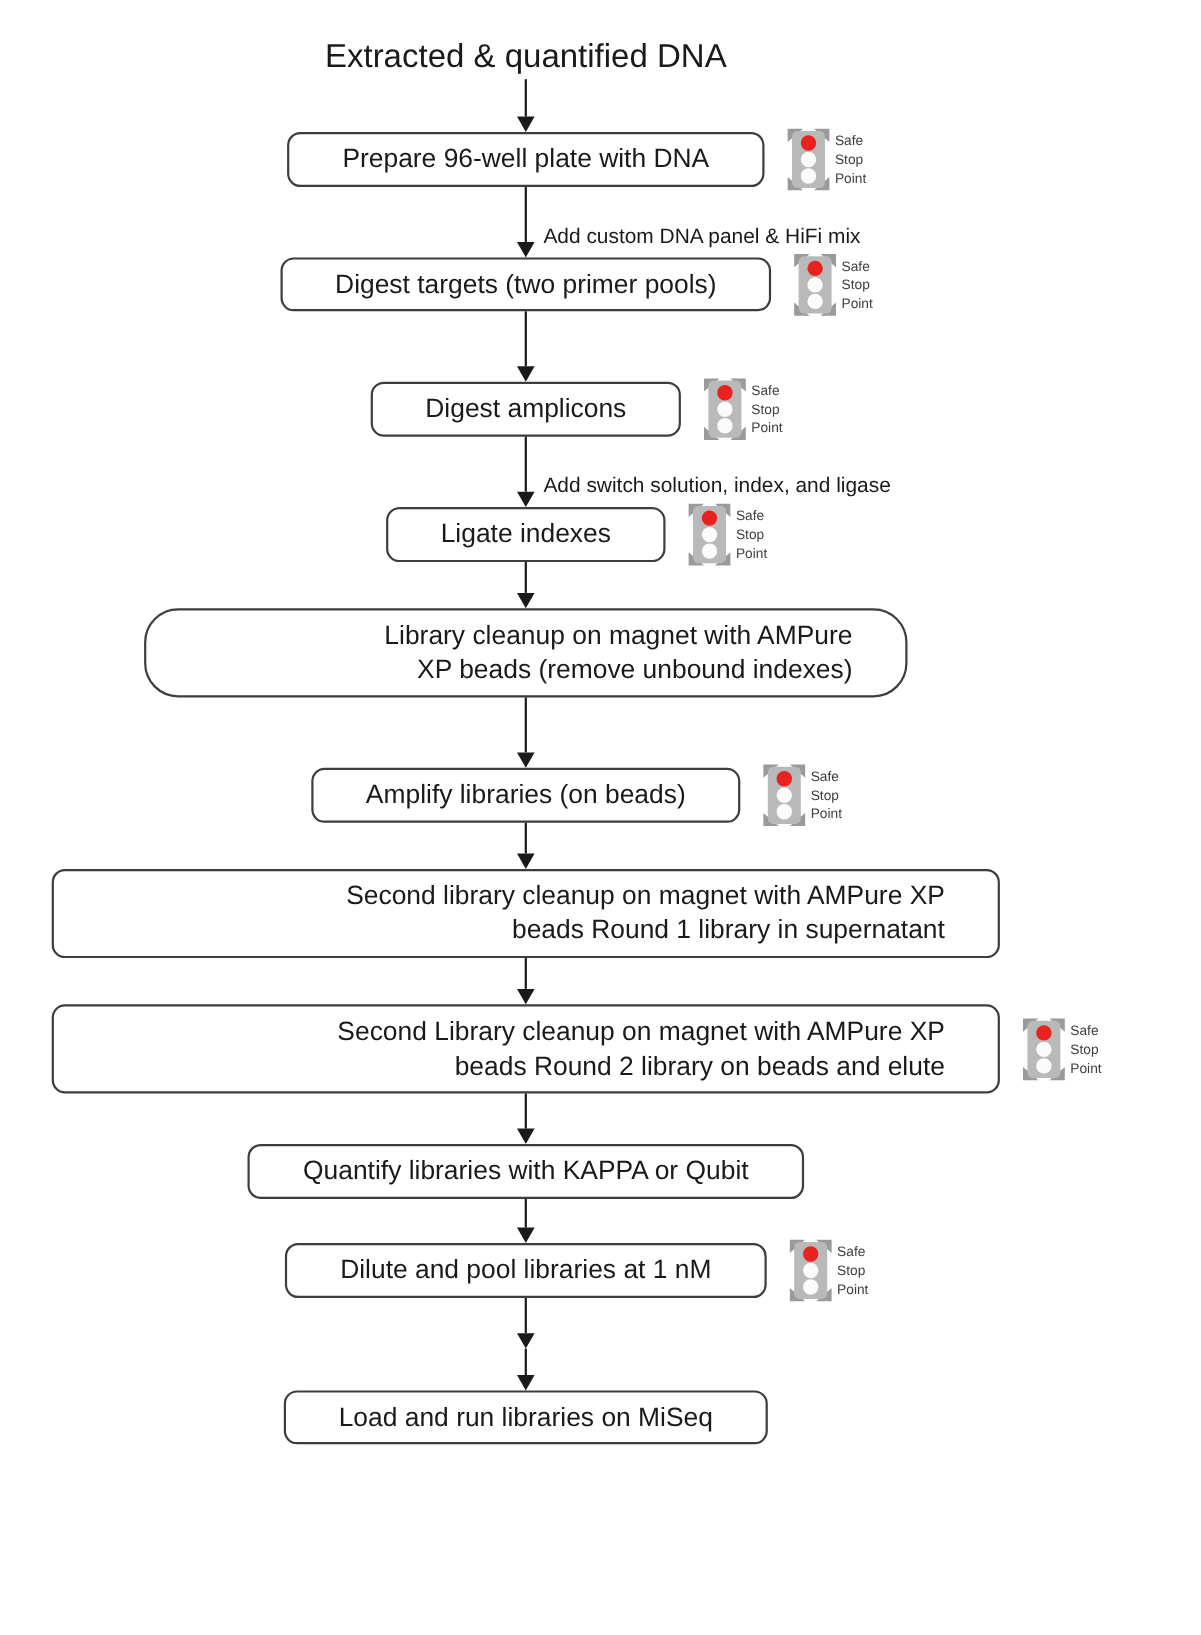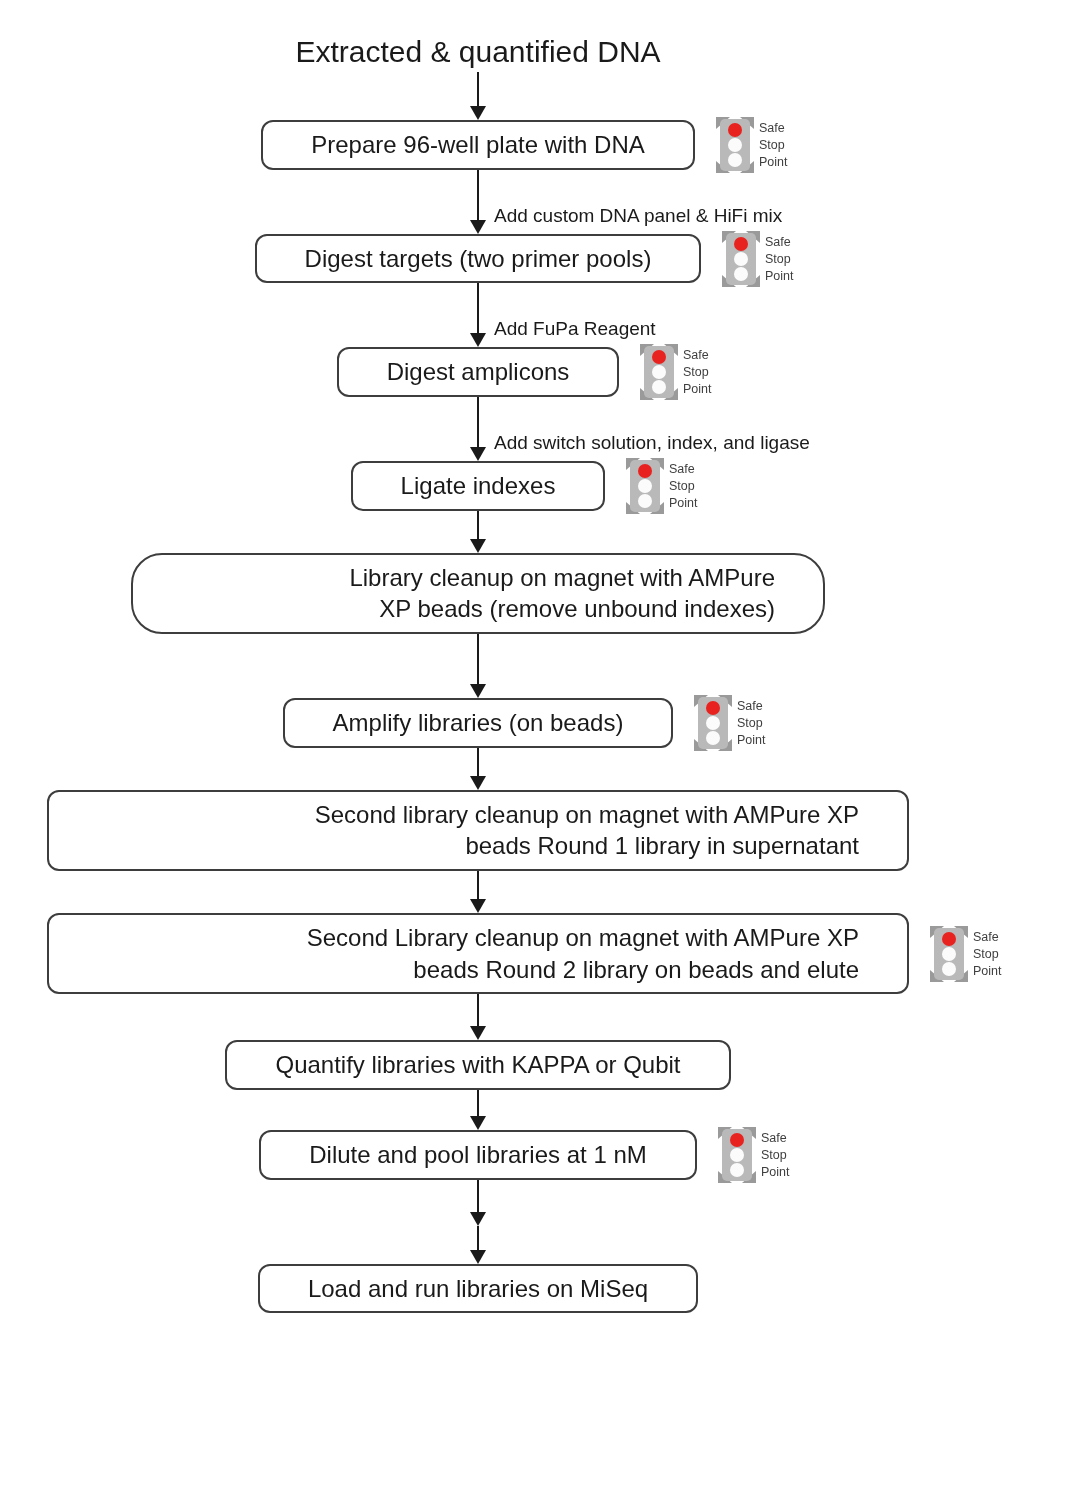--- a/index.html
+++ b/index.html
@@ -96,21 +96,20 @@
           <circle cx="22" cy="29" r="7" fill="#fbfbfb"></circle>
           <circle cx="22" cy="44" r="7" fill="#fbfbfb"></circle>
           <text x="46" y="16" class="ss-text">Safe</text>
           <text x="46" y="33" class="ss-text">Stop</text>
           <text x="46" y="50" class="ss-text">Point</text>
         </svg>
       </div>
       <div class="arrow-seg" style="height: 64px;">
         <div class="arrow-line"></div>
         <div class="arrow-head"></div>
-        <div class="edge-label">Add FuPa Reagent</div>
       </div>
       <div class="box-row">
         <div class="flow-box">Digest amplicons</div>
         <svg width="98" height="58" viewBox="0 0 98 58" class="safe-stop">
           <polygon points="3,1 17,1 3,13" fill="#9a9a9a"></polygon>
           <polygon points="41,1 41,13 27,1" fill="#9a9a9a"></polygon>
           <polygon points="3,57 3,45 17,57" fill="#9a9a9a"></polygon>
           <polygon points="41,57 27,57 41,45" fill="#9a9a9a"></polygon>
           <rect x="7" y="3" width="30" height="52" rx="5" fill="#b9b9b9"></rect>
           <circle cx="22" cy="14" r="7" fill="#e8231f"></circle>

